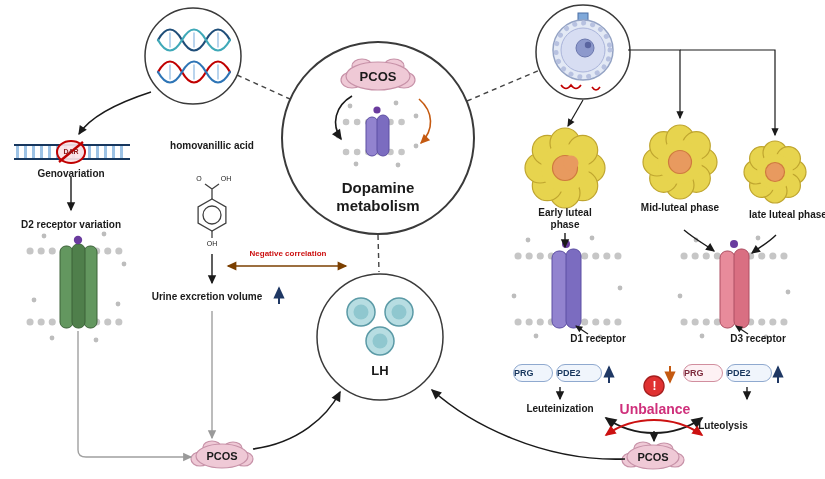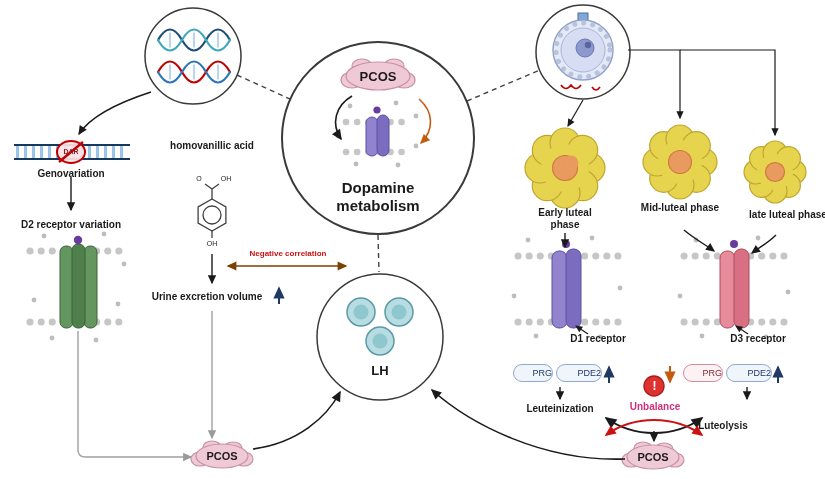--- a/index.html
+++ b/index.html
@@ -5,21 +5,21 @@
   html,body{margin:0;padding:0;background:#ffffff;}
   #fig{position:relative;width:825px;height:479px;background:#fff;overflow:hidden;
        font-family:"Liberation Sans",sans-serif;color:#1a1a1a;}
   #fig svg{position:absolute;left:0;top:0;}
   .lbl{position:absolute;text-align:center;line-height:1.18;font-size:10px;
        font-family:"Liberation Sans",sans-serif;color:#1a1a1a;}
   .b{font-weight:700;}
   .sb{font-weight:600;}
   .it{font-style:italic;}
   .pill{position:absolute;height:16px;line-height:16px;border-radius:9px;
-        font-size:9px;font-weight:400;text-align:right;background:#f0f5fc;
+        font-size:9px;font-weight:700;text-align:left;background:#f0f5fc;
         border:1.4px solid #8fa9cf;color:#17365d;}
   .pill.pink{border-color:#d18e9e;background:#fdf1f4;color:#7d2a3c;}
 </style>
 </head>
 <body>
 
 <div id="fig">
 
 <svg width="825" height="479" viewBox="0 0 825 479">
   <defs>
@@ -288,18 +288,18 @@
 <div class="lbl sb" style="left:746px;top:209px;width:84px;">late luteal phase</div>
 <div class="lbl sb" style="left:556px;top:333px;width:84px;">D1 receptor</div>
 <div class="lbl sb" style="left:716px;top:333px;width:84px;">D3 receptor</div>
 
 <div class="pill" style="left:513px;top:364px;width:38px;">PRG</div>
 <div class="pill" style="left:556px;top:364px;width:44px;">PDE2</div>
 <div class="pill pink" style="left:683px;top:364px;width:38px;">PRG</div>
 <div class="pill" style="left:726px;top:364px;width:44px;">PDE2</div>
 
 <div class="lbl sb" style="left:512px;top:403px;width:96px;">Leuteinization</div>
-<div class="lbl b" style="left:614px;top:401px;width:82px;font-size:10px;color:#cf2f7b;">Unbalance</div>
+<div class="lbl b" style="left:614px;top:401px;width:82px;font-size:14px;color:#cf2f7b;">Unbalance</div>
 <div class="lbl sb" style="left:680px;top:403px;width:86px;margin-top:17px;">Luteolysis</div>
 <div class="lbl b" style="left:648px;top:379px;width:13px;font-size:12px;color:#ffffff;line-height:14px;">!</div>
 <div class="lbl b" style="left:627px;top:451px;width:52px;font-size:11px;">PCOS</div>
 
 </div>
 
 </body></html>

